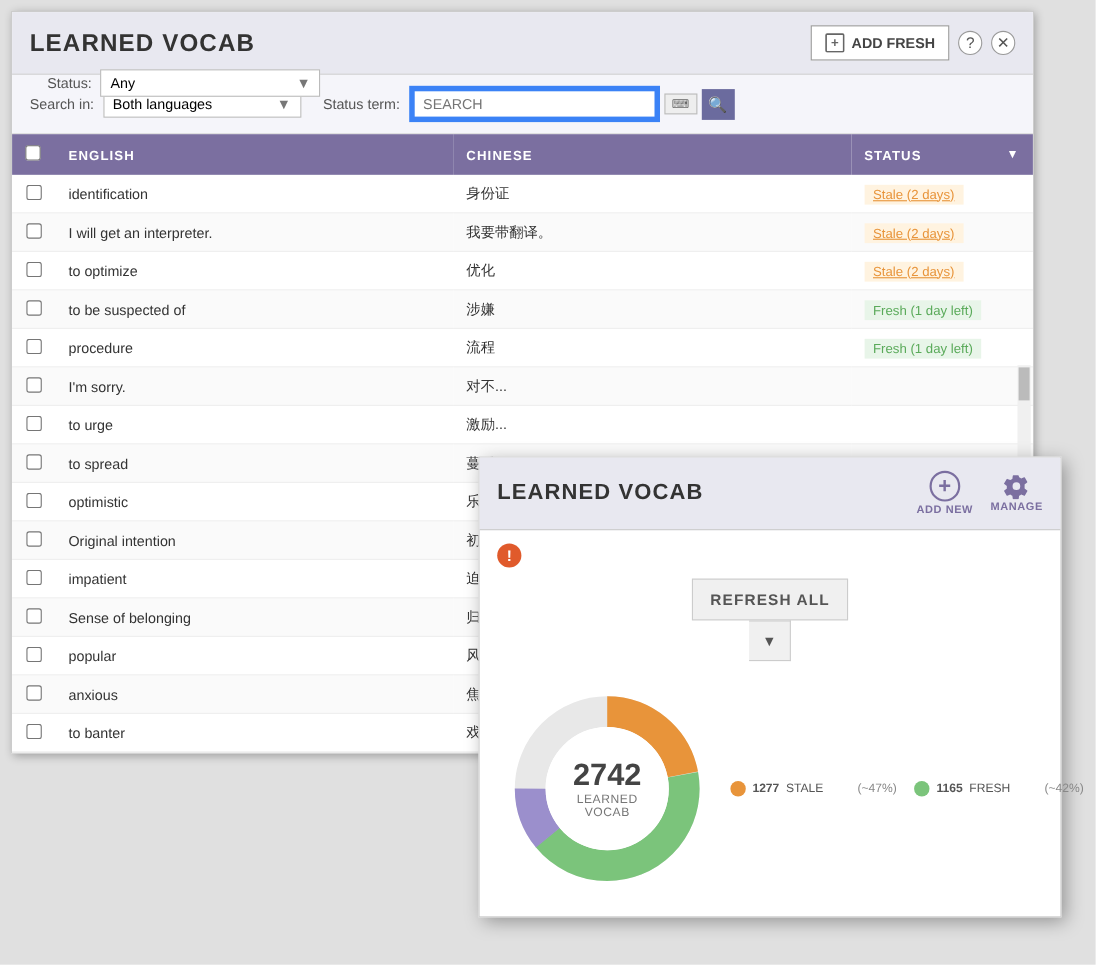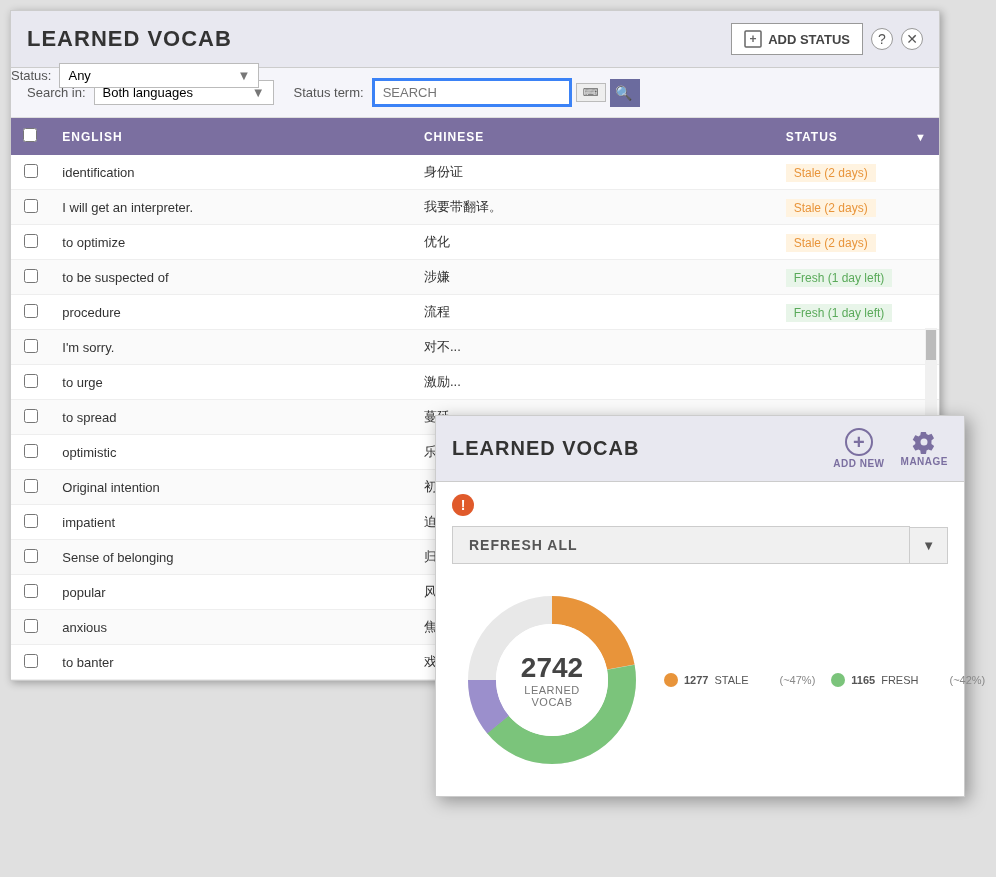--- a/index.html
+++ b/index.html
@@ -114,23 +114,23 @@
       color: #777;
     }
 
     .search-input-group {
       display: flex;
       align-items: center;
       gap: 4px;
     }
 
     .search-input {
-      border: 3px solid #3b82f6;
+      border: 5px solid #3b82f6;
       padding: 4px 8px;
-      width: 200px;
+      width: 228px;
       font-size: 13px;
       color: #aaa;
     }
 
     .kbd-icon {
       background: #eee;
       border: 1px solid #bbb;
       padding: 2px 6px;
       font-size: 11px;
       color: #666;
@@ -198,20 +198,21 @@
 
     .vocab-table tbody td:first-child {
       text-align: center;
     }
 
     .status-stale {
       color: #e8943a;
       background: #fff3e0;
       padding: 2px 8px;
       font-size: 12px;
+      text-decoration: underline;
     }
 
     .status-fresh {
       color: #5aaa5a;
       background: #e8f5e9;
       padding: 2px 8px;
       font-size: 12px;
     }
 
     .scroll-indicator {
@@ -314,20 +315,21 @@
       font-size: 14px;
       font-weight: bold;
       flex-shrink: 0;
     }
 
     .refresh-all-row {
       display: flex;
       align-items: center;
       gap: 0;
       margin-bottom: 16px;
+      flex-direction: column;
     }
 
     .refresh-all-btn {
       flex: 1;
       background: #f0f0f0;
       border: 1px solid #ccc;
       padding: 10px 16px;
       font-size: 14px;
       font-weight: bold;
       color: #555;
@@ -436,21 +438,21 @@
 <div class="main-window">
 
   <div class="title-bar">
     <span class="title-bar-title">LEARNED VOCAB</span>
     <div class="title-bar-actions">
       <button class="btn-add-vocab">
         <svg width="18" height="18" viewBox="0 0 18 18">
           <rect x="1" y="1" width="16" height="16" rx="1" fill="none" stroke="#666" stroke-width="1.5"></rect>
           <text x="9" y="13" text-anchor="middle" font-size="12" fill="#666">+</text>
         </svg>
-        <span>ADD STATUS</span>
+        <span>ADD FRESH</span>
       </button>
       <div class="btn-icon-circle">
         <span>?</span>
       </div>
       <div class="btn-icon-circle">
         <span>✕</span>
       </div>
     </div>
   </div>
 
@@ -465,21 +467,21 @@
     <div class="search-group">
       <span class="search-label">Status term:</span>
       <div class="search-input-group">
         <input class="search-input" type="text" placeholder="SEARCH" style="">
         <div class="kbd-icon">⌨</div>
         <button class="search-btn">
           <span>🔍</span>
         </button>
       </div>
     </div>
-    <div class="search-group" style="position:absolute; left:0; top:52px;">
+    <div class="search-group" style="position:absolute; left:32px; top:52px;">
       <span class="search-label">Status:</span>
       <div class="search-select" style="min-width:200px;">
         <span>Any</span>
         <span class="dropdown-arrow">▼</span>
       </div>
     </div>
   </div>
 
   <div style="position:relative;">
     <table class="vocab-table">

